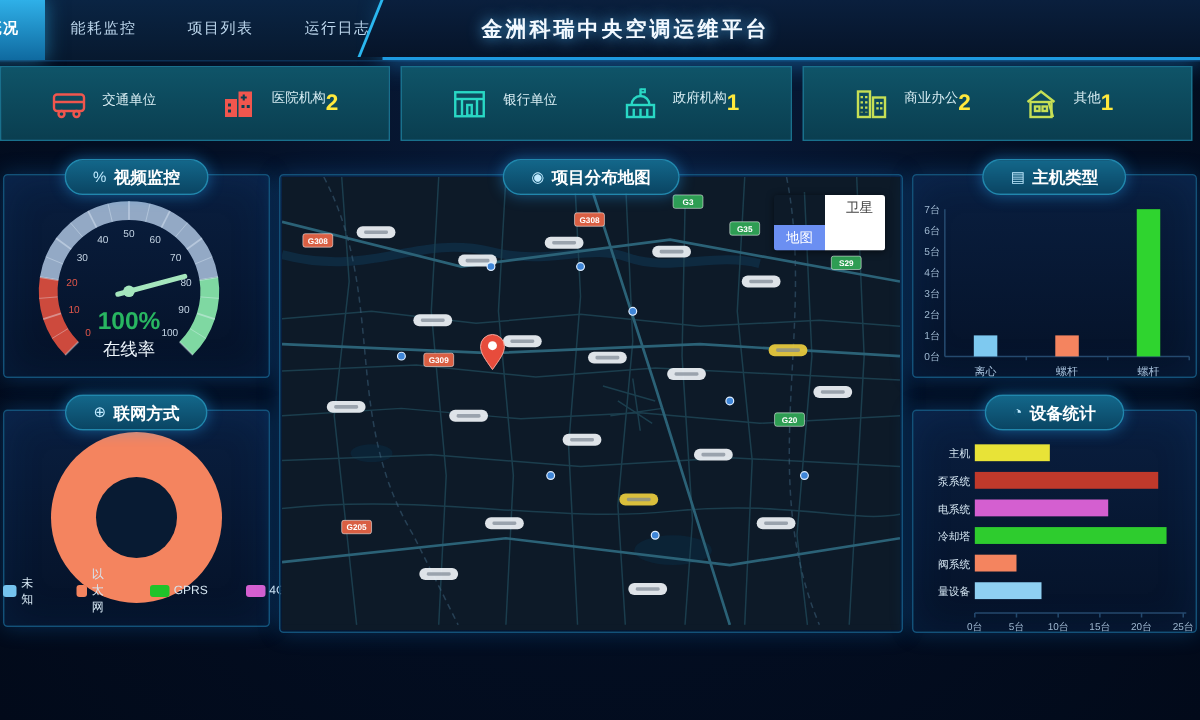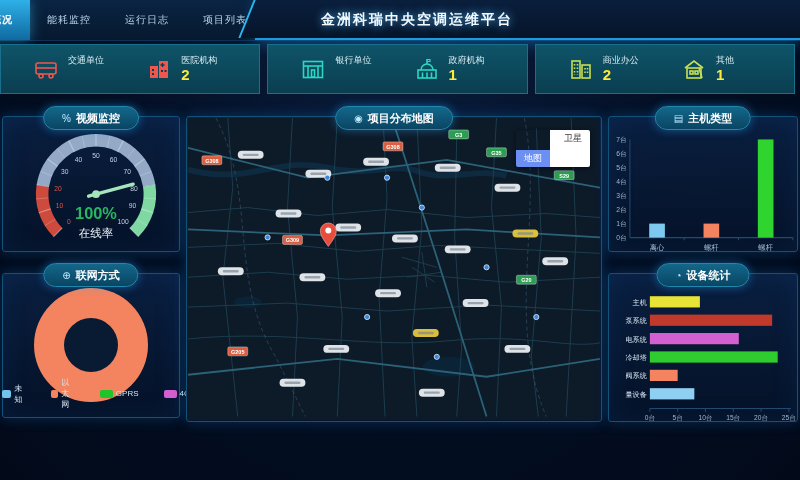--- a/index.html
+++ b/index.html
@@ -22,42 +22,42 @@
             background:linear-gradient(180deg,#0a1f3d,#061429);transform:skewX(-22deg);
             border-left:2px solid #2bb7f0;}
   .main-title{position:absolute;left:66px;top:0;line-height:38px;font-size:14px;font-weight:bold;
             color:#f2f9ff;letter-spacing:2px;text-shadow:0 0 10px rgba(80,190,255,.85);}
 
   
   .cards{position:absolute;top:44px;left:0;right:5px;height:50px;display:flex;gap:7px;}
   .card{flex:1;background:linear-gradient(180deg,#0f5468,#0a3e50);border:1px solid #19708c;
         display:flex;align-items:center;justify-content:space-evenly;}
   .stat{display:flex;align-items:center;gap:9px;}
-  .stat-txt{display:flex;flex-direction:column;line-height:1.15;min-width:46px;}
+  .stat-txt{display:flex;flex-direction:row;line-height:1.15;min-width:46px;}
   .stat-label{font-size:9px;color:#d8edf3;}
   .stat-value{font-size:15px;font-weight:bold;color:#ffe93c;min-height:17px;}
   .c1{color:#f0564e}.c2{color:#29d8c5}.c3{color:#c6df55}
 
   
   .panel{position:absolute;background:linear-gradient(180deg,rgba(10,32,66,.92),rgba(5,18,40,.95));
          border:1px solid #135179;border-radius:3px;
          box-shadow:0 0 14px rgba(25,130,220,.28), inset 0 0 26px rgba(18,80,150,.18);}
   .phead{position:absolute;top:-11px;left:50%;transform:translateX(-50%);height:22px;
          padding:0 18px;background:linear-gradient(180deg,#13678a,#0a4563);border:1px solid #2187ad;
          border-radius:12px;color:#fff;font-size:11px;font-weight:bold;white-space:nowrap;
          display:flex;align-items:center;gap:5px;box-shadow:0 0 10px rgba(40,170,255,.45);z-index:3;}
   .phead .ico{font-size:10px;color:#bfeaff;font-weight:normal;}
 
   #p-gauge{left:2px;top:116px;width:176px;height:134px;}
   #p-net  {left:2px;top:273px;width:176px;height:143px;}
   #p-map  {left:186px;top:116px;width:414px;height:304px;}
   #p-host {left:608px;top:116px;width:188px;height:134px;}
   #p-dev  {left:608px;top:273px;width:188px;height:147px;}
 
-  .gauge-wrap{display:flex;justify-content:flex-end;margin-top:6px;}
+  .gauge-wrap{display:flex;justify-content:flex-start;margin-top:6px;}
 
   .donut{width:114px;height:114px;border-radius:50%;margin:14px auto 0;position:relative;}
   .donut::after{content:"";position:absolute;inset:30px;border-radius:50%;background:#081b33;}
   .legend{position:absolute;left:10px;right:0;bottom:7px;display:flex;justify-content:center;gap:25px;margin-top:20px;}
   .litem{display:flex;align-items:center;gap:3px;font-size:8px;color:#d5e6f2;cursor:pointer;}
   .swatch{width:13px;height:8px;border-radius:2px;display:inline-block;}
 
   .mapwrap{position:absolute;inset:1px;overflow:hidden;background:#0d1a28;}
   .maptoggle{position:absolute;top:12px;right:10px;display:flex;font-size:9px;line-height:1;
              box-shadow:0 1px 5px rgba(0,0,0,.55);border-radius:2px;overflow:hidden;z-index:4;}
@@ -69,22 +69,22 @@
 </style>
 </head>
 <body>
 
 <div id="app">
 
   <div class="topbar">
     <nav class="tabs">
         <div class="tab active">概况</div>
         <div class="tab">能耗监控</div>
+        <div class="tab">项目列表</div>
         <div class="tab">运行日志</div>
-        <div class="tab">项目列表</div>
         <div class="tab">视频监控</div>
       </nav>
     <div class="titlebox">
       <div class="main-title">金洲科瑞中央空调运维平台</div>
     </div>
   </div>
 
   <div class="cards">
     <div class="card c1">
       <div class="stat">

